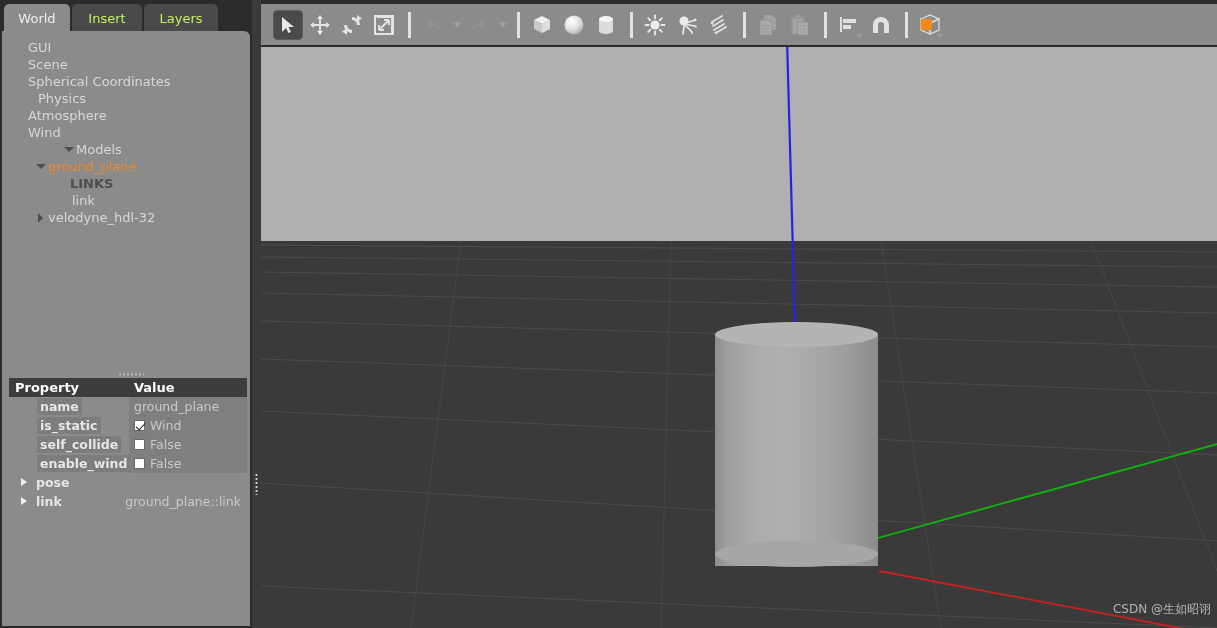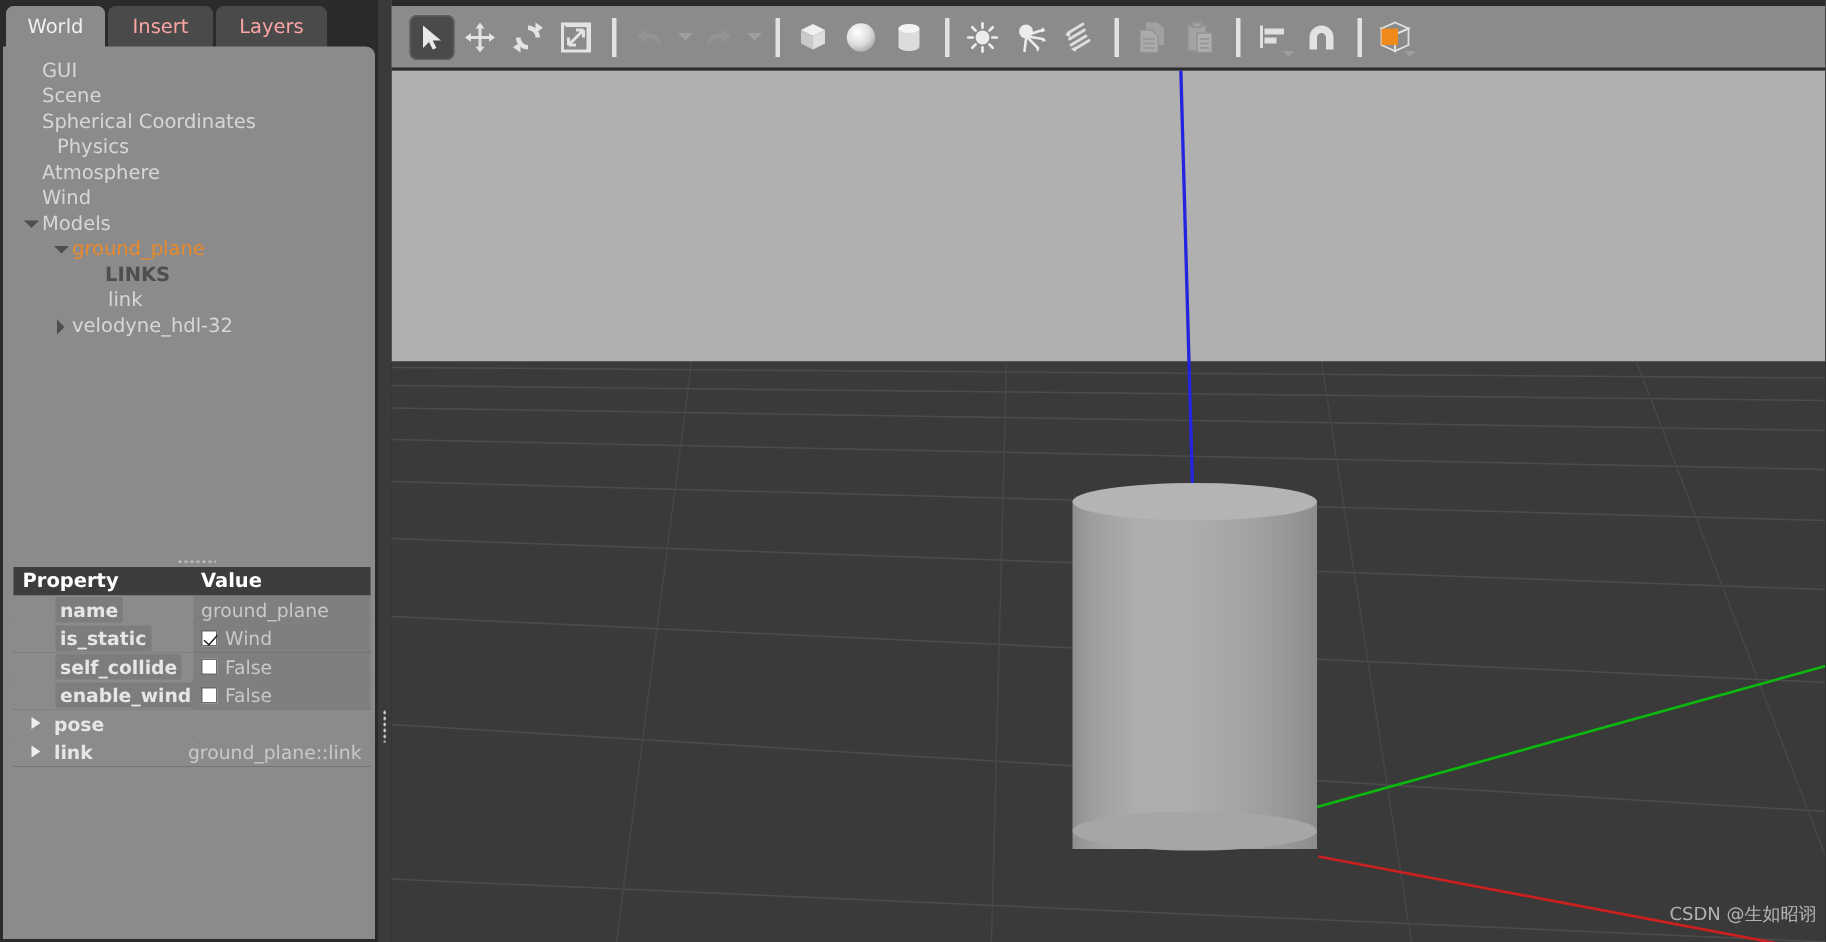--- a/index.html
+++ b/index.html
@@ -29,21 +29,21 @@
   .tab {
     position: absolute; top: 4px; height: 28px;
     border-radius: 5px 5px 0 0;
     color: #d9d9d9;
     font-size: 13px;
     display: flex; align-items: center; justify-content: center;
     cursor: default;
     user-select: none;
   }
   .tab.active { background: #8b8b8b; color: #efefef; }
-  .tab.inactive { background: #4a4a4a; color: #fca5a5; }
+  .tab.inactive { background: #4a4a4a; color: #bef264; }
   #tab-world  { left: 4px;   width: 66px; }
   #tab-insert { left: 72px;  width: 70px; }
   #tab-layers { left: 144px; width: 74px; }
 
   #left-body {
     position: absolute; left: 2px; top: 31px;
     width: 248px; height: 595px;
     background: #8b8b8b;
     border-radius: 0 6px 0 0;
   }
@@ -296,21 +296,21 @@
         </div>
         <div class="tree-row" style="padding-left:36px;">
           <span class="lbl">Physics</span>
         </div>
         <div class="tree-row" style="padding-left:26px;">
           <span class="lbl">Atmosphere</span>
         </div>
         <div class="tree-row" style="padding-left:26px;">
           <span class="lbl">Wind</span>
         </div>
-        <div class="tree-row" style="padding-left:12px;">
+        <div class="tree-row" style="padding-left:12px;margin-left:48px;">
           <span class="tw down"></span>
           <span class="lbl">Models</span>
         </div>
         <div class="tree-row sel" style="padding-left:32px;">
           <span class="tw down"></span>
           <span class="lbl">ground_plane</span>
         </div>
         <div class="tree-row bold" style="padding-left:68px;">
           <span class="lbl">LINKS</span>
         </div>

